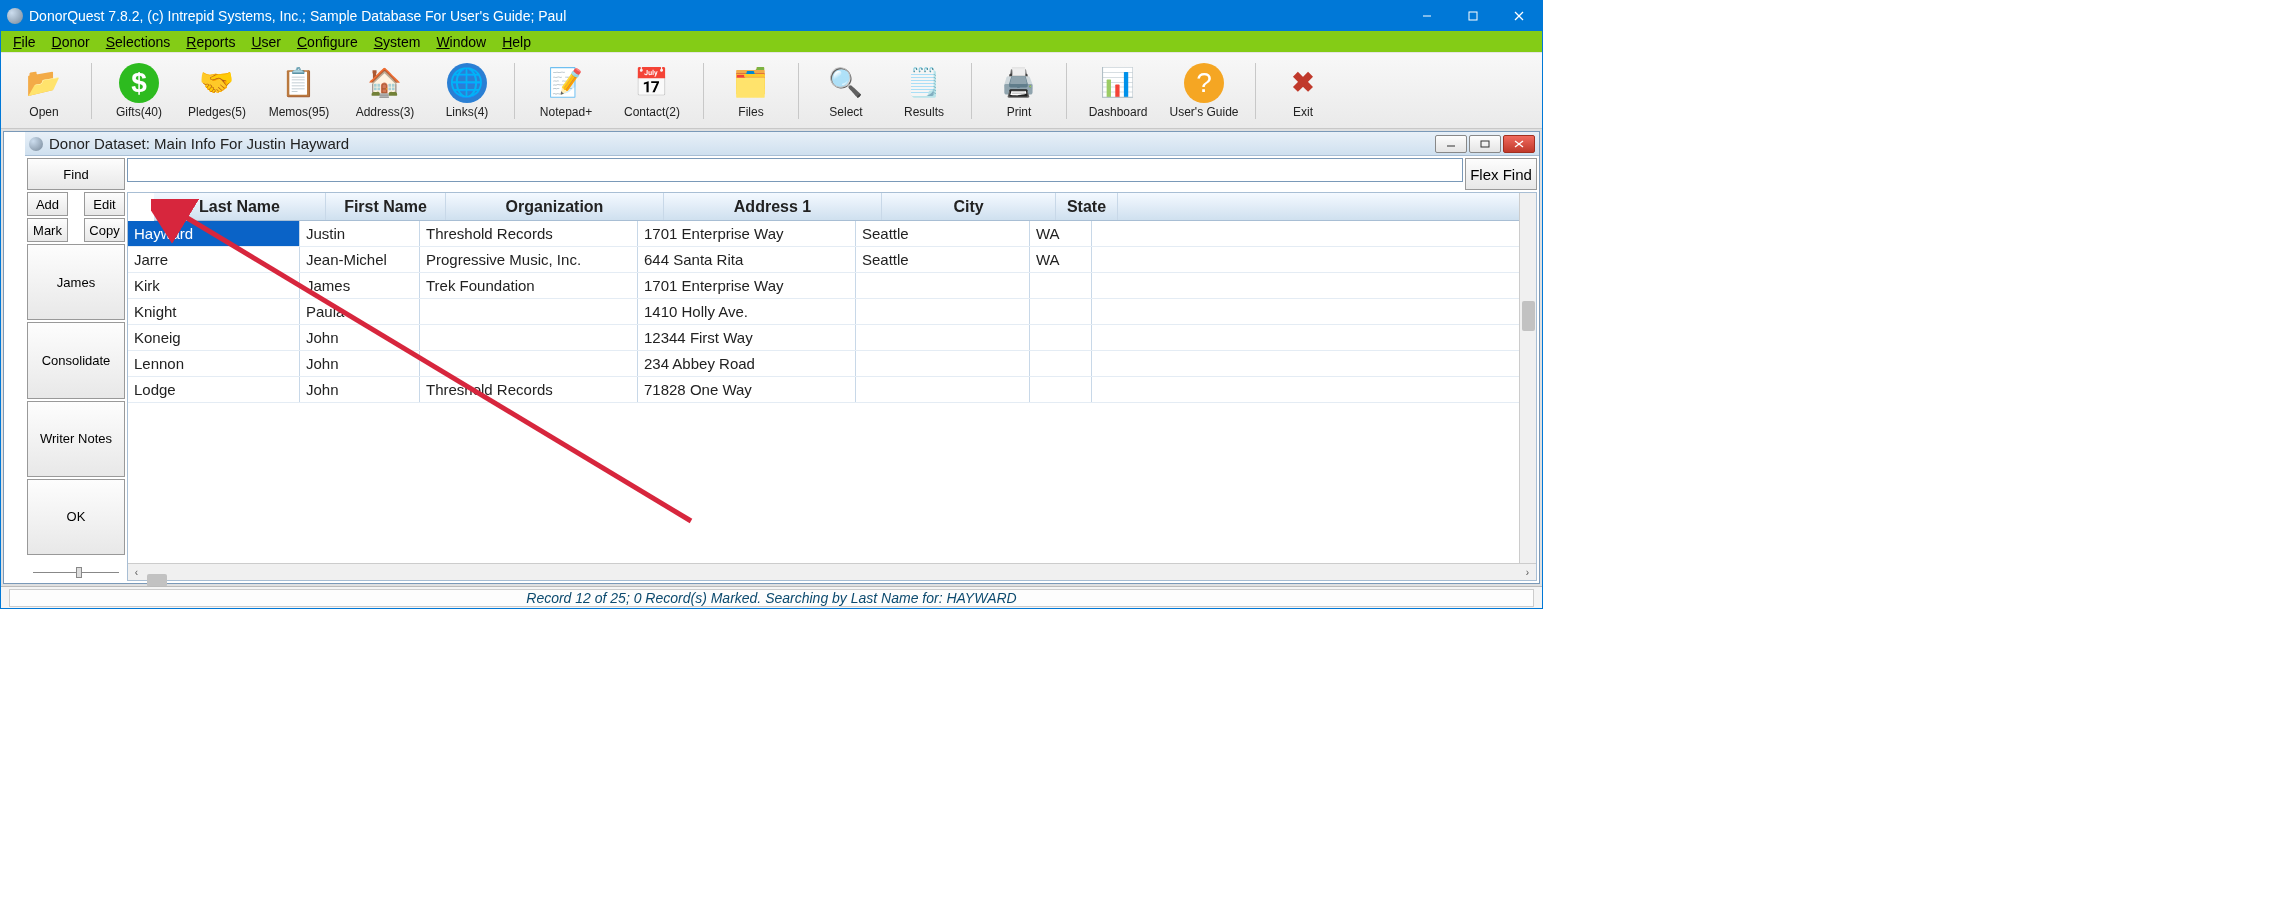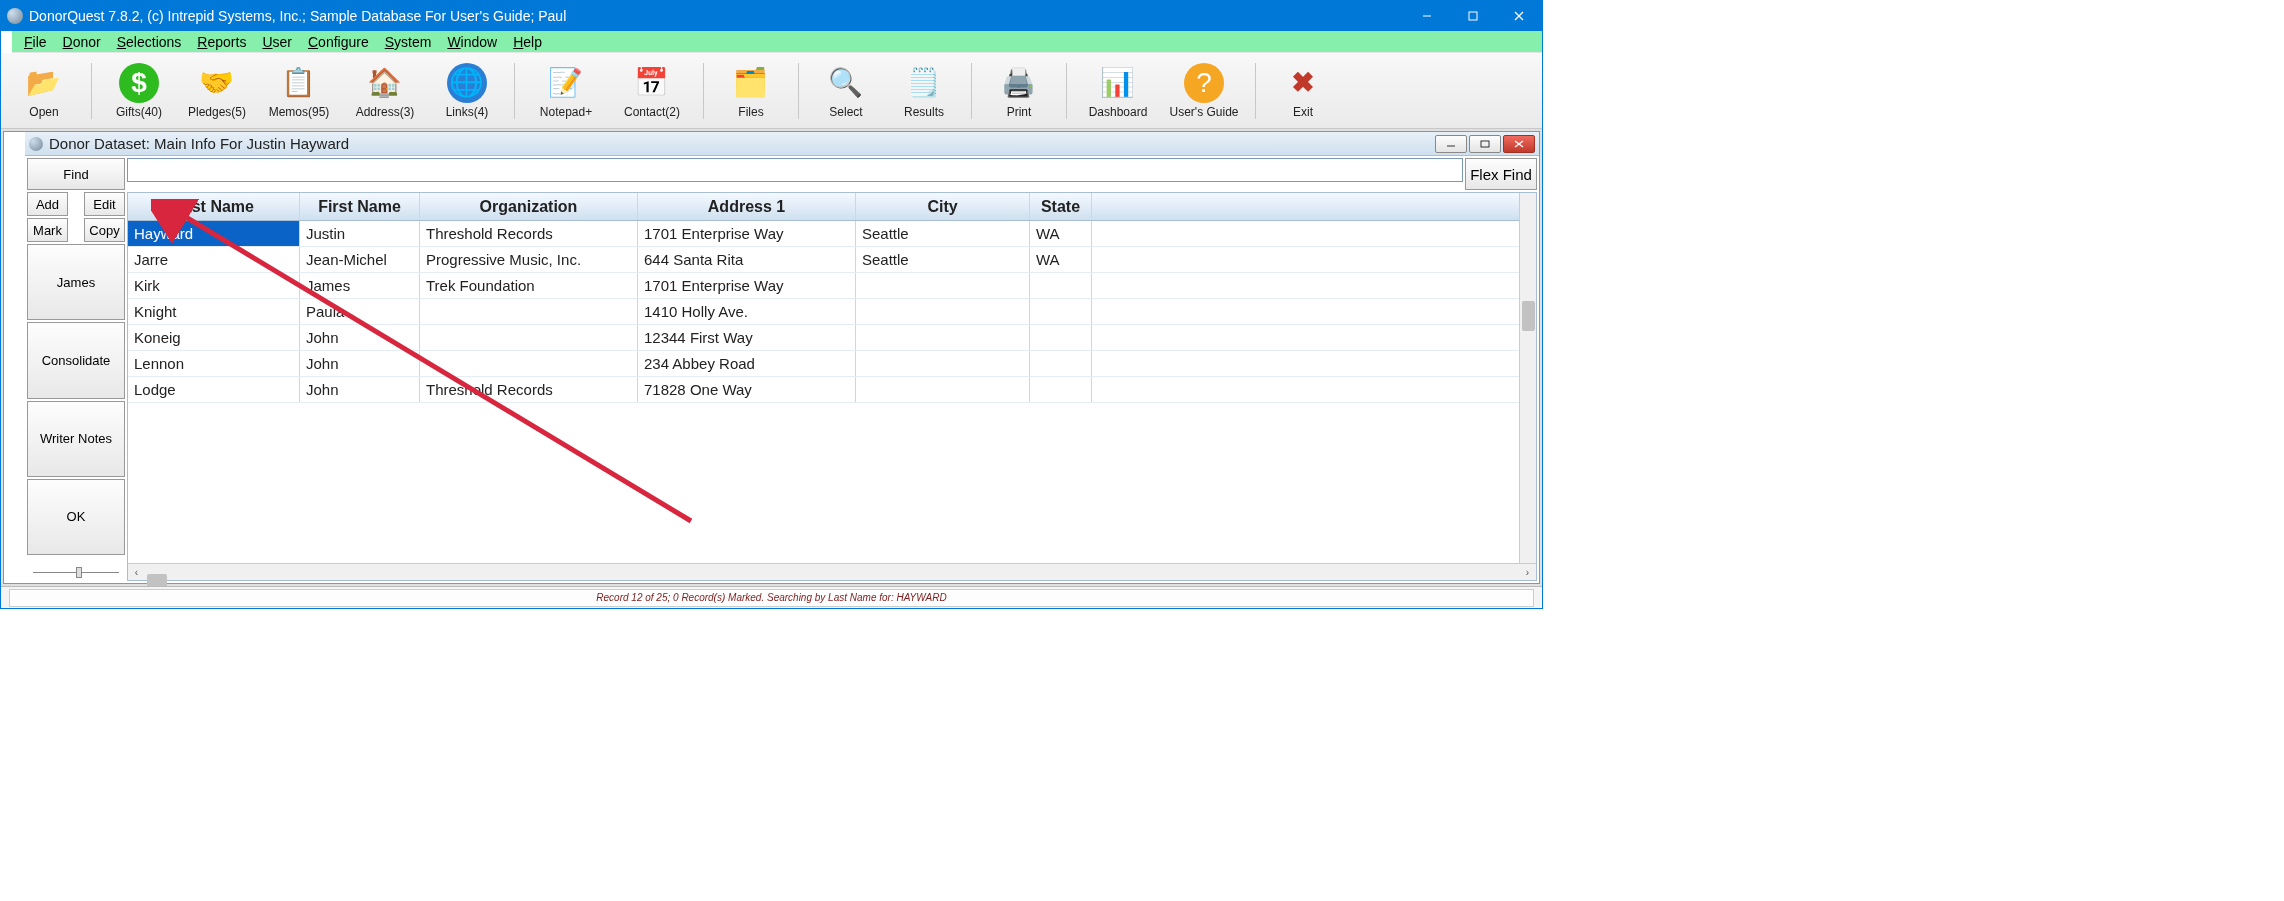--- a/index.html
+++ b/index.html
@@ -36,27 +36,26 @@
   .titlebar .title-text { flex: 1; }
   .titlebar .win-controls { display: flex; }
   .titlebar .win-btn {
     width: 46px; height: 30px;
     display: flex; align-items: center; justify-content: center;
     font-size: 12px; color: #fff;
   }
 
   .menubar {
     height: 22px;
-    background: #86efac;
+    background: #84cc16;
     display: flex;
     align-items: center;
     padding: 0 4px;
     font-size: 14px;
     border-bottom: 1px solid #e5e5e5;
-    margin-left: 11px;
   }
   .menubar .menu-item {
     padding: 0 8px;
     cursor: default;
   }
   .menubar .menu-item .ul { text-decoration: underline; }
 
   .toolbar {
     height: 76px;
     background: linear-gradient(#f8f8f8, #eaeaea);
@@ -291,23 +290,23 @@
   }
   .hscrollbar .right-arrow { margin-left:auto; }
 
   .statusbar {
     height: 22px;
     border-top: 1px solid #bbb;
     background: #f4f4f4;
     display: flex;
     align-items: center;
     justify-content: center;
-    font-size: 10px;
+    font-size: 14px;
     font-style: italic;
-    color: #7f1d1d;
+    color: #0c4a6e;
     padding: 0 8px;
     position: relative;
   }
   .statusbar .inner {
     border:1px solid #ccc;
     flex:1;
     height:18px;
     display:flex;
     align-items:center;
     justify-content:center;
@@ -535,21 +534,21 @@
             <div class="side-btn">OK</div>
             <div class="slider-placeholder">
               <div class="slider-track">
                   <div class="slider-thumb"></div>
                 </div>
             </div>
           </div>
 
           <div class="grid-wrap">
             <div class="grid-header-wrap">
-              <div class="grid-header" id="grid-header" style="flex:1;">
+              <div class="grid-header" id="grid-header" style="flex:1;margin-left:26px;">
                   <div class="cell col-last">Last Name</div>
                   <div class="cell col-first">First Name</div>
                   <div class="cell col-org">Organization</div>
                   <div class="cell col-addr">Address 1</div>
                   <div class="cell col-city">City</div>
                   <div class="cell col-state">State</div>
                 </div>
               <div class="vscrollbar" style="height:28px;"></div>
             </div>
             <div class="grid-content-row">

